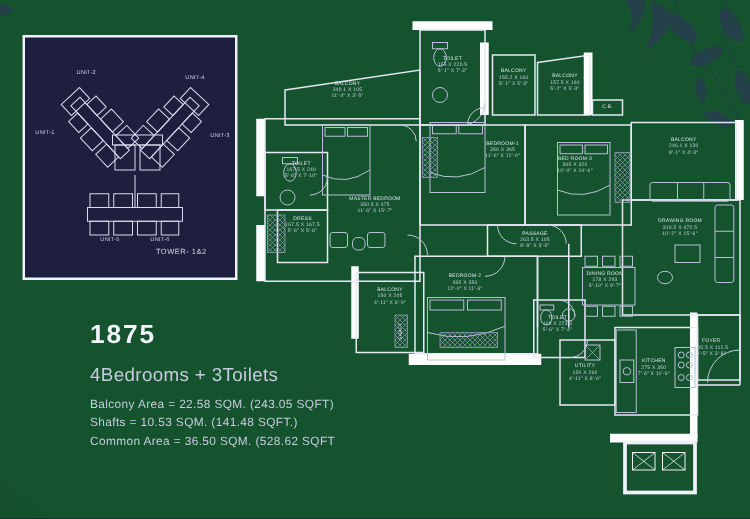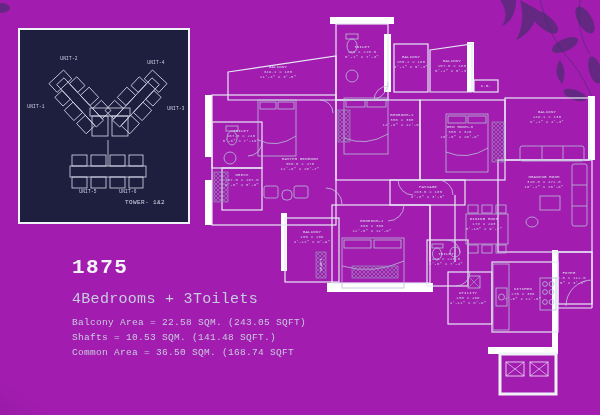--- a/index.html
+++ b/index.html
@@ -1,17 +1,17 @@
 <!DOCTYPE html>
 <html><head>
 <meta charset="utf-8">
 <style>
   html,body{margin:0;padding:0;background:#10102a;}
-  .stage{position:relative;width:600px;height:415px;background:#a21caf;overflow:hidden;
-         font-family:Liberation Mono, monospace;}
+  .stage{position:relative;width:600px;height:415px;background:#14532d;overflow:hidden;
+         font-family:Liberation Sans, sans-serif;}
   .stage::after{content:"";position:absolute;inset:0;pointer-events:none;
          background:radial-gradient(130% 130% at 55% 45%, rgba(0,0,0,0) 55%, rgba(6,6,18,.55) 100%);}
   svg{position:absolute;left:0;top:0;}
   
   .keyplan{position:absolute;left:18px;top:28px;width:172px;height:196px;
            border:2px solid #f0f2fa;box-sizing:border-box;background:#1e1e3e;}
   .kp-label{position:absolute;transform:translate(-50%,-50%);font-size:4.5px;color:#cdd2e6;
             letter-spacing:.2px;white-space:nowrap;}
   .kp-tower{position:absolute;transform:translate(-50%,-50%);font-size:6px;color:#d6daea;
             letter-spacing:.4px;white-space:nowrap;}
@@ -350,16 +350,16 @@
     <span class="kp-label" style="left:68px;top:161px">UNIT-5</span>
     <span class="kp-label" style="left:108px;top:161px">UNIT-6</span>
     <span class="kp-tower" style="left:125px;top:172px">TOWER- 1&amp;2</span>
   </div>
 
   <div class="info">
     <div class="num">1875</div>
     <div class="cfg">4Bedrooms + 3Toilets</div>
     <div class="line">Balcony Area = 22.58 SQM. (243.05 SQFT)</div>
     <div class="line">Shafts = 10.53 SQM. (141.48 SQFT.)</div>
-    <div class="line">Common Area = 36.50 SQM. (168.74 SQFT</div>
+    <div class="line">Common Area = 36.50 SQM. (528.62 SQFT</div>
   </div>
 
 </div>
 
 </body></html>

